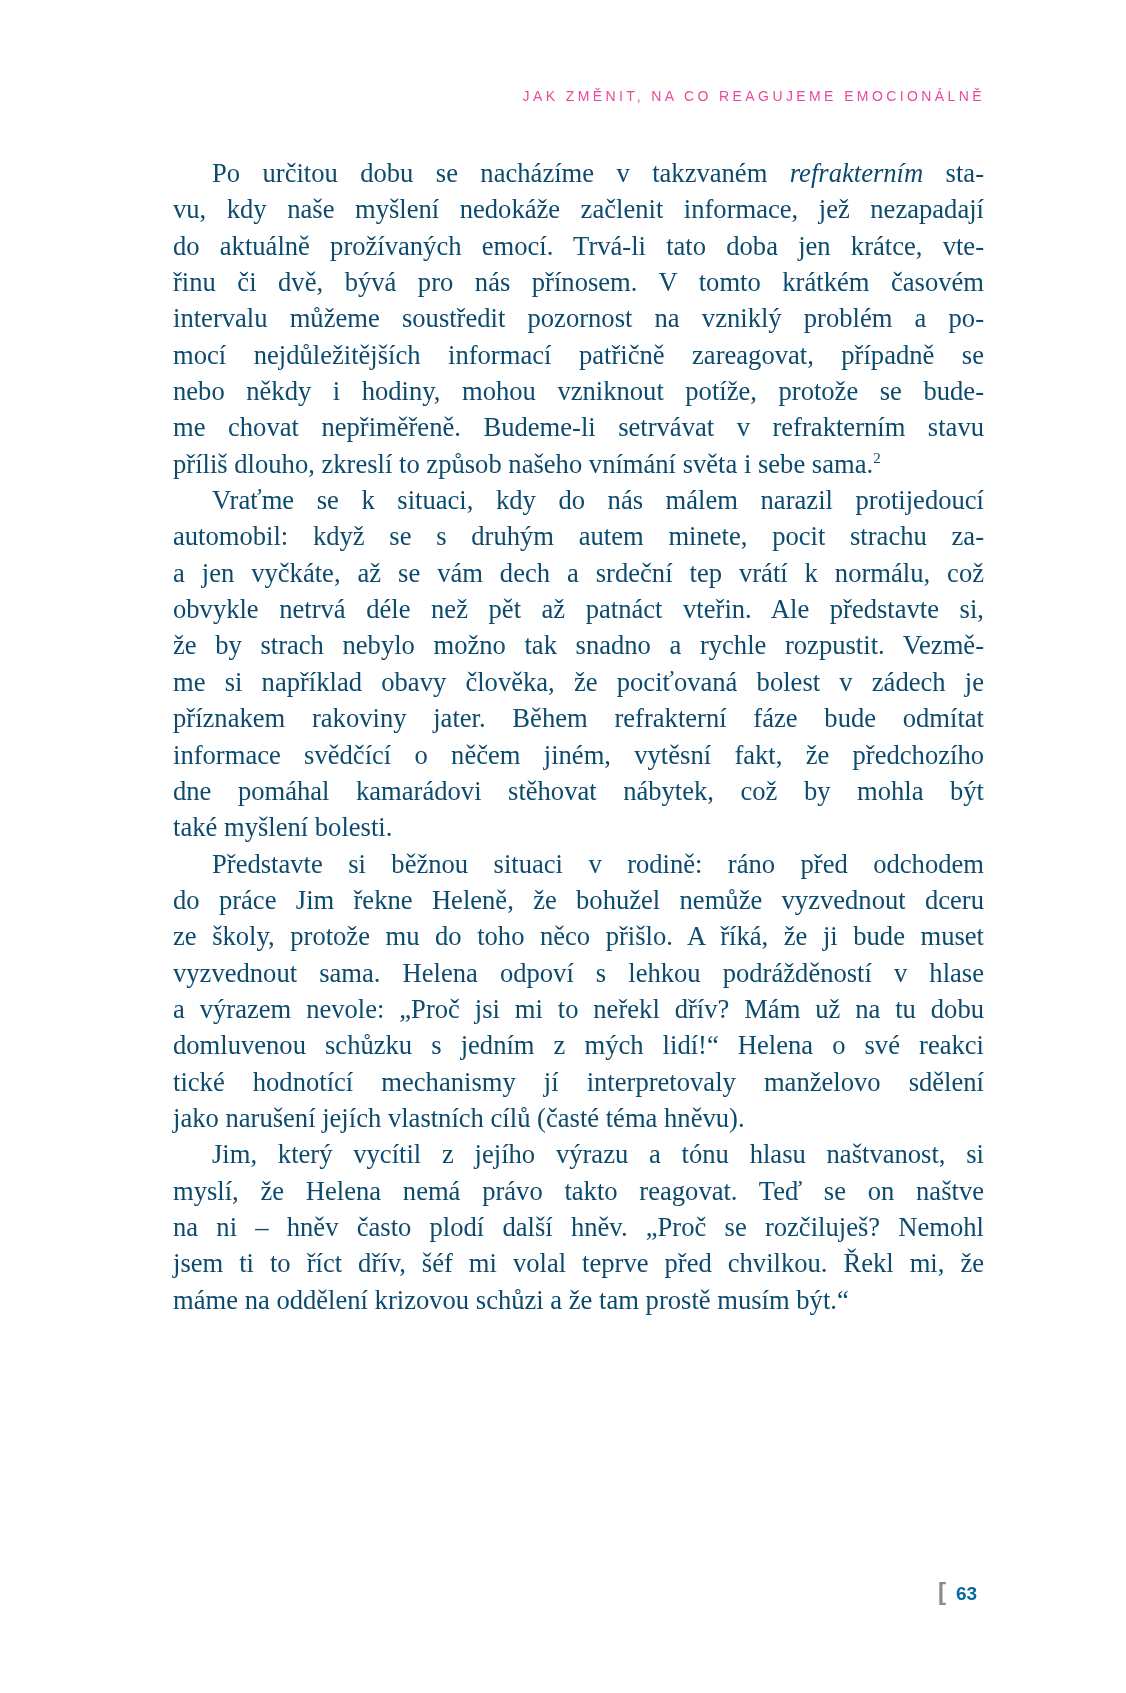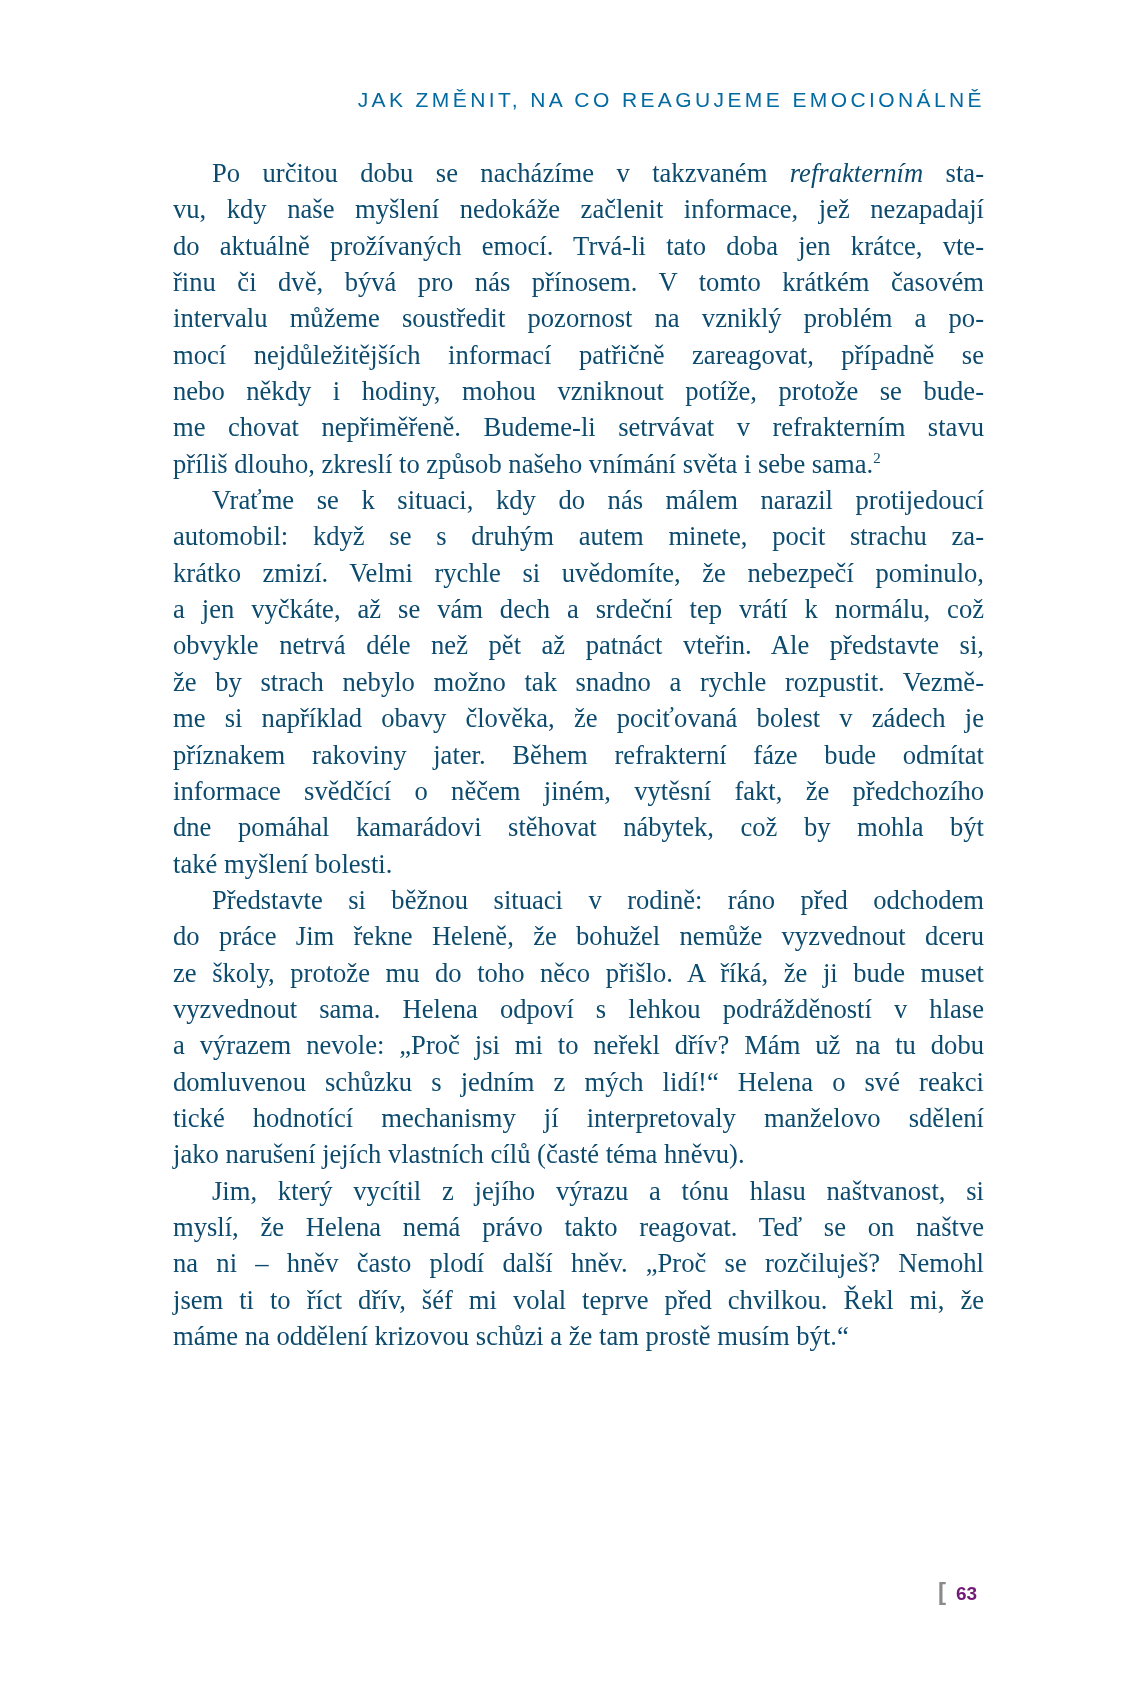--- a/index.html
+++ b/index.html
@@ -1,57 +1,56 @@
 <!DOCTYPE html>
 <html><head>
 <meta charset="utf-8">
 <style>
   html, body { margin: 0; padding: 0; background: #ffffff; }
   body { width: 1126px; height: 1693px; position: relative; overflow: hidden; }
   .running-head {
     position: absolute; top: 88px; right: 141px;
     font-family: "Liberation Sans", sans-serif;
-    font-size: 21px; letter-spacing: 3.4px; color: #0369a1;
+    font-size: 14px; letter-spacing: 3.4px; color: #ec4899;
     white-space: nowrap;
   }
   .body-text {
     position: absolute; left: 173px; top: 155px; width: 811px;
     font-family: "Liberation Serif", serif;
     font-size: 26.6px; line-height: 36.35px; color: #0c4a6e;
   }
   .line { display: block; white-space: nowrap; text-align: justify; text-align-last: justify; height: 36.35px; }
   .line.last { text-align-last: left; }
   .line.indent { text-indent: 39px; }
   .line em { font-style: italic; }
   sup { font-size: 15px; line-height: 0; vertical-align: 10px; }
   .folio {
     position: absolute; top: 1578px; left: 938px;
     font-family: "Liberation Sans", sans-serif; white-space: nowrap;
   }
   .folio .bracket { color: #8a8a8a; font-size: 24px; font-weight: bold; margin-right: 10px; }
-  .folio .num { color: #701a75; font-size: 19px; font-weight: bold; }
+  .folio .num { color: #0369a1; font-size: 19px; font-weight: bold; }
 </style>
 </head>
 <body>
 
 <div class="running-head">JAK ZMĚNIT, NA CO REAGUJEME EMOCIONÁLNĚ</div>
 
 <div class="body-text">
   <span class="line indent"><span>Po určitou dobu se nacházíme v takzvaném </span><em>refrakterním</em><span> sta-</span></span>
   <span class="line">vu, kdy naše myšlení nedokáže začlenit informace, jež nezapadají</span>
   <span class="line">do aktuálně prožívaných emocí. Trvá-li tato doba jen krátce, vte-</span>
   <span class="line">řinu či dvě, bývá pro nás přínosem. V tomto krátkém časovém</span>
   <span class="line">intervalu můžeme soustředit pozornost na vzniklý problém a po-</span>
   <span class="line">mocí nejdůležitějších informací patřičně zareagovat, případně se</span>
   <span class="line">nebo někdy i hodiny, mohou vzniknout potíže, protože se bude-</span>
   <span class="line">me chovat nepřiměřeně. Budeme-li setrvávat v refrakterním stavu</span>
   <span class="line last"><span>příliš dlouho, zkreslí to způsob našeho vnímání světa i sebe sama.</span><sup>2</sup></span>
   <span class="line indent">Vraťme se k situaci, kdy do nás málem narazil protijedoucí</span>
   <span class="line">automobil: když se s druhým autem minete, pocit strachu za-</span>
-  <span class="line">krátko zmizí. Velmi rychle si uvědomíte, že nebezpečí pominulo,</span>
   <span class="line">a jen vyčkáte, až se vám dech a srdeční tep vrátí k normálu, což</span>
   <span class="line">obvykle netrvá déle než pět až patnáct vteřin. Ale představte si,</span>
   <span class="line">že by strach nebylo možno tak snadno a rychle rozpustit. Vezmě-</span>
   <span class="line">me si například obavy člověka, že pociťovaná bolest v zádech je</span>
   <span class="line">příznakem rakoviny jater. Během refrakterní fáze bude odmítat</span>
   <span class="line">informace svědčící o něčem jiném, vytěsní fakt, že předchozího</span>
   <span class="line">dne pomáhal kamarádovi stěhovat nábytek, což by mohla být</span>
   <span class="line last">také myšlení bolesti.</span>
   <span class="line indent">Představte si běžnou situaci v rodině: ráno před odchodem</span>
   <span class="line">do práce Jim řekne Heleně, že bohužel nemůže vyzvednout dceru</span>

